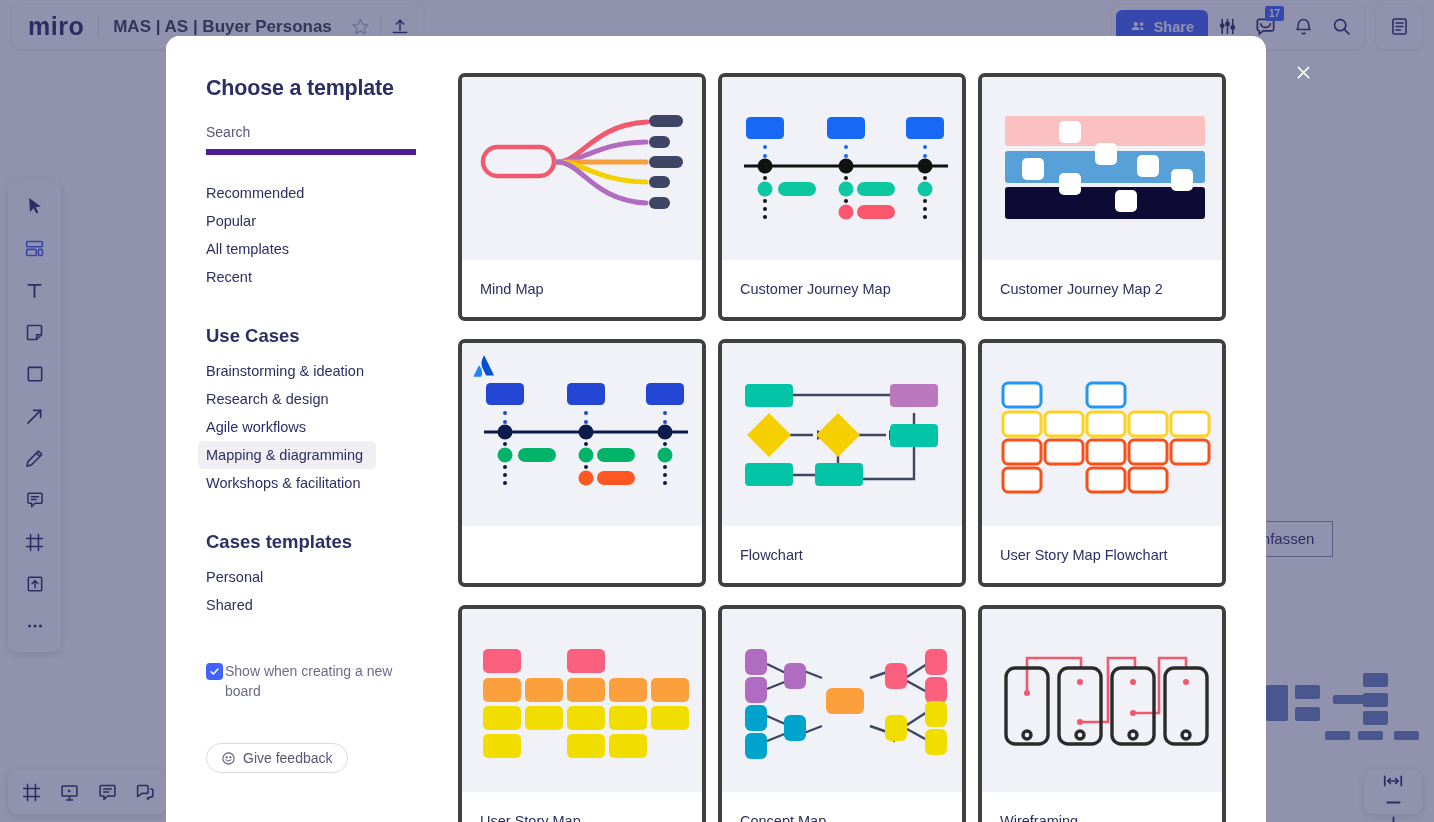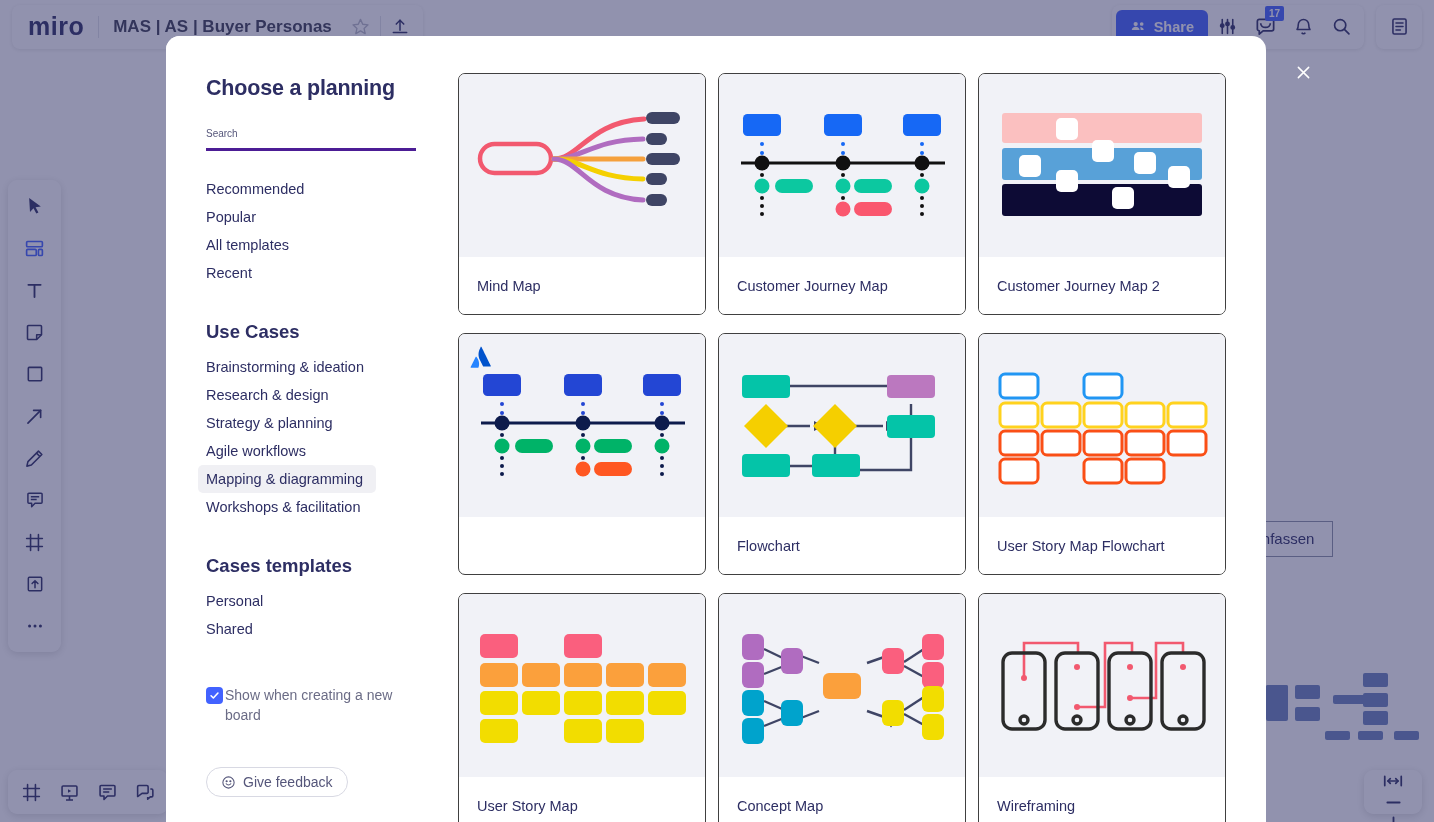--- a/index.html
+++ b/index.html
@@ -158,22 +158,22 @@
   .side {
     width: 292px; flex: 0 0 292px;
     padding: 40px 0 0 40px;
     background: #fff;
   }
   .side h1 {
     font-size: 21.5px; font-weight: 700; color: #2d2e63;
     letter-spacing: -.2px; margin-bottom: 22px;
   }
   .search-box {
-    width: 210px; border: none; border-bottom: 3px solid #4c1d95;
-    font-size: 10px; color: #2d2e63; padding: 0 0 9px 0;
+    width: 210px; border: none; border-bottom: 6px solid #4c1d95;
+    font-size: 14px; color: #2d2e63; padding: 0 0 9px 0;
     outline: none; background: transparent;
     font-family: "Liberation Sans", sans-serif;
   }
   .search-box::placeholder { color: #55567a; opacity: 1; }
   .side-list { margin-top: 24px; }
   .side-item {
     font-size: 14.5px; color: #2d2e63;
     padding: 6px 8px 6px 0; margin-left: -8px;
     padding-left: 8px;
     border-radius: 5px; cursor: pointer;
@@ -208,21 +208,21 @@
   
   .grid-scroll {
     flex: 1; overflow: hidden; padding: 37px 41px 0 0;
   }
   .grid {
     display: grid;
     grid-template-columns: repeat(3, 248px);
     gap: 18px 12px;
   }
   .card {
-    border: 1px solid #404040;
+    border: 4px solid #404040;
     border-radius: 7px;
     overflow: hidden; cursor: pointer;
     background: #fff;
   }
   .thumb {
     height: 183px; background: #f1f2f7;
     position: relative; overflow: hidden;
   }
   .card-label {
     height: 57px; display: flex; align-items: center;
@@ -445,36 +445,35 @@
 
   <div class="close-x">
     <svg width="19" height="19" viewBox="0 0 24 24" stroke="#ffffff" stroke-width="1.9" stroke-linecap="round">
         <path d="M5.5 5.5 18.5 18.5M18.5 5.5 5.5 18.5"></path>
       </svg>
   </div>
 
   <div class="modal">
 
     <div class="side">
-      <h1>Choose a planning</h1>
+      <h1>Choose a template</h1>
 
       <input class="search-box" type="text" placeholder="Search" style="">
 
       <div class="side-list">
         <div class="side-item">Recommended</div>
         <div class="side-item">Popular</div>
         <div class="side-item">All templates</div>
         <div class="side-item">Recent</div>
       </div>
 
       <div class="side-h2">Use Cases</div>
       <div class="side-list" style="margin-top:6px">
         <div class="side-item">Brainstorming &amp; ideation</div>
         <div class="side-item">Research &amp; design</div>
-        <div class="side-item">Strategy &amp; planning</div>
         <div class="side-item">Agile workflows</div>
         <div class="side-item selected" style="width:178px">Mapping &amp; diagramming</div>
         <div class="side-item">Workshops &amp; facilitation</div>
       </div>
 
       <div class="side-h2">Cases templates</div>
       <div class="side-list" style="margin-top:6px">
         <div class="side-item">Personal</div>
         <div class="side-item">Shared</div>
       </div>

